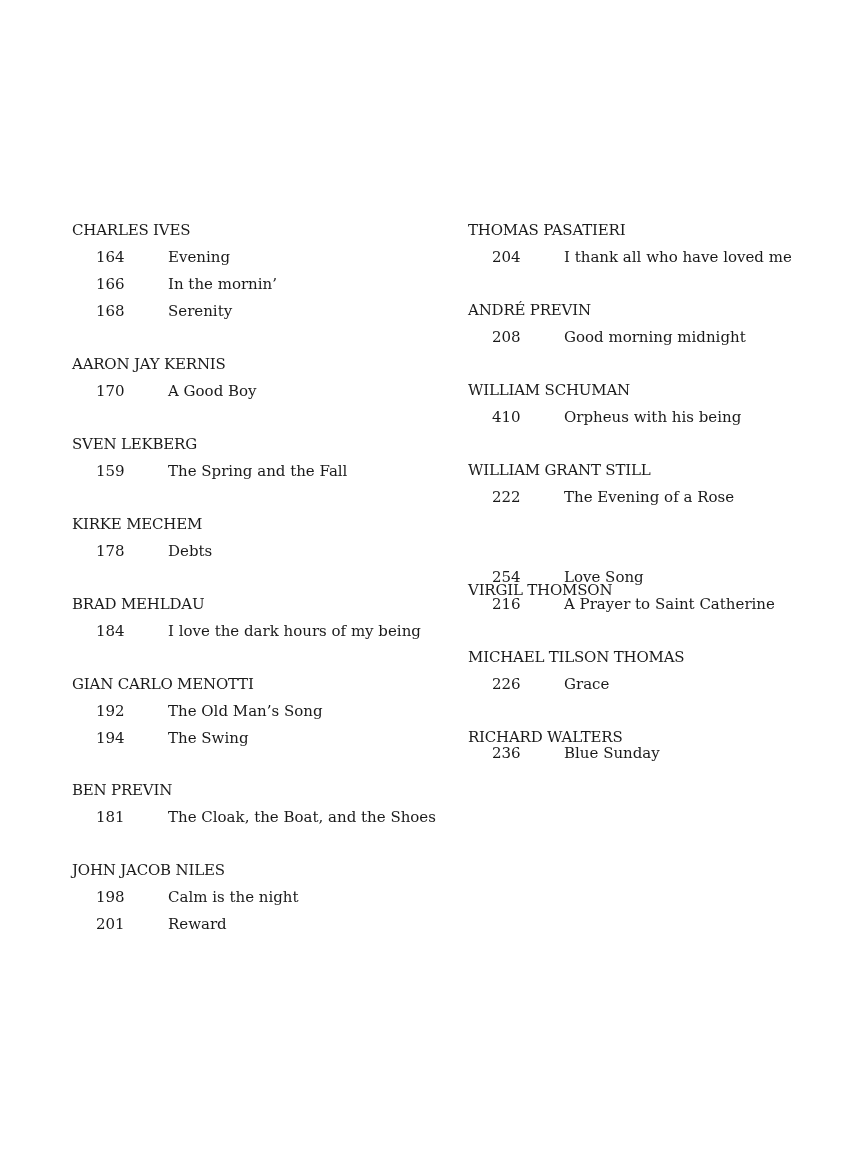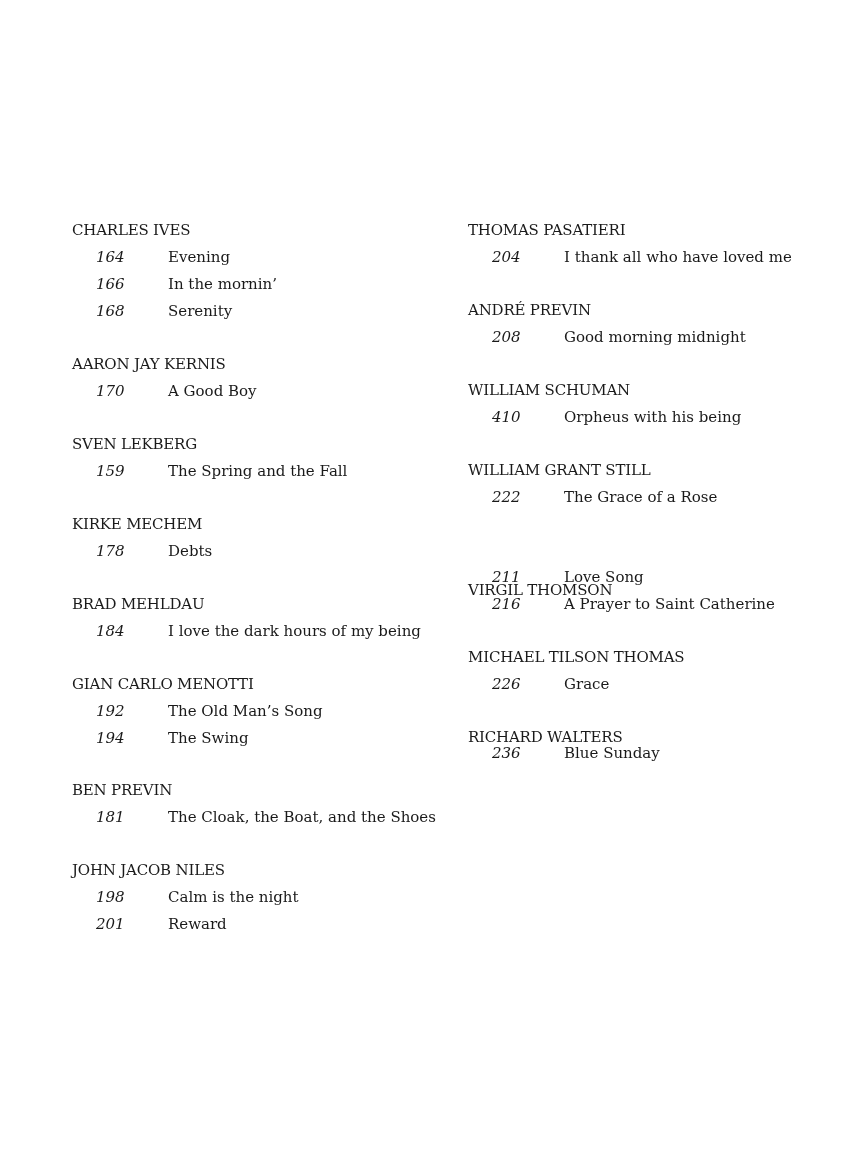--- a/index.html
+++ b/index.html
@@ -5,21 +5,21 @@
     html, body { margin: 0; padding: 0; background: #ffffff; }
     body { width: 864px; height: 1152px; position: relative; overflow: hidden;
            font-family: "DejaVu Serif", "Liberation Serif", serif; color: #1a1a1a; }
     .page { position: absolute; left: 0; top: 0; width: 864px; height: 1020px; }
     .col { position: absolute; top: 0; }
     .col-left { left: 72px; width: 380px; }
     .col-right { left: 468px; width: 380px; }
     .composer { position: absolute; left: 0; white-space: nowrap; font-size: 15px; line-height: 20px; letter-spacing: -0.2px; }
     .composer-name { display: block; height: 20px; }
     .song { position: absolute; left: 0; white-space: nowrap; font-size: 15px; line-height: 20px; }
-    .page-num { position: absolute; left: 24px; width: 50px; font-style: italic; }
+    .page-num { position: absolute; left: 24px; width: 50px; }
     .title { position: absolute; left: 96px; }
   </style>
 </head>
 <body>
 
 <div class="page">
   <div class="col col-left" id="col-0">
       <div class="composer" style="top: 220px;">
         <span class="composer-name">CHARLES IVES</span>
       </div>
@@ -113,27 +113,27 @@
       </div>
       <div class="song" style="top: 407px;">
         <span class="page-num">410</span>
         <span class="title">Orpheus with his being</span>
       </div>
       <div class="composer" style="top: 460px;">
         <span class="composer-name">WILLIAM GRANT STILL</span>
       </div>
       <div class="song" style="top: 487px;">
         <span class="page-num">222</span>
-        <span class="title">The Grace of a Rose</span>
+        <span class="title">The Evening of a Rose</span>
       </div>
       <div class="composer" style="top: 540px; margin-top: 40px;">
         <span class="composer-name">VIRGIL THOMSON</span>
       </div>
       <div class="song" style="top: 567px;">
-        <span class="page-num">211</span>
+        <span class="page-num">254</span>
         <span class="title">Love Song</span>
       </div>
       <div class="song" style="top: 594px;">
         <span class="page-num">216</span>
         <span class="title">A Prayer to Saint Catherine</span>
       </div>
       <div class="composer" style="top: 647px;">
         <span class="composer-name">MICHAEL TILSON THOMAS</span>
       </div>
       <div class="song" style="top: 674px;">

